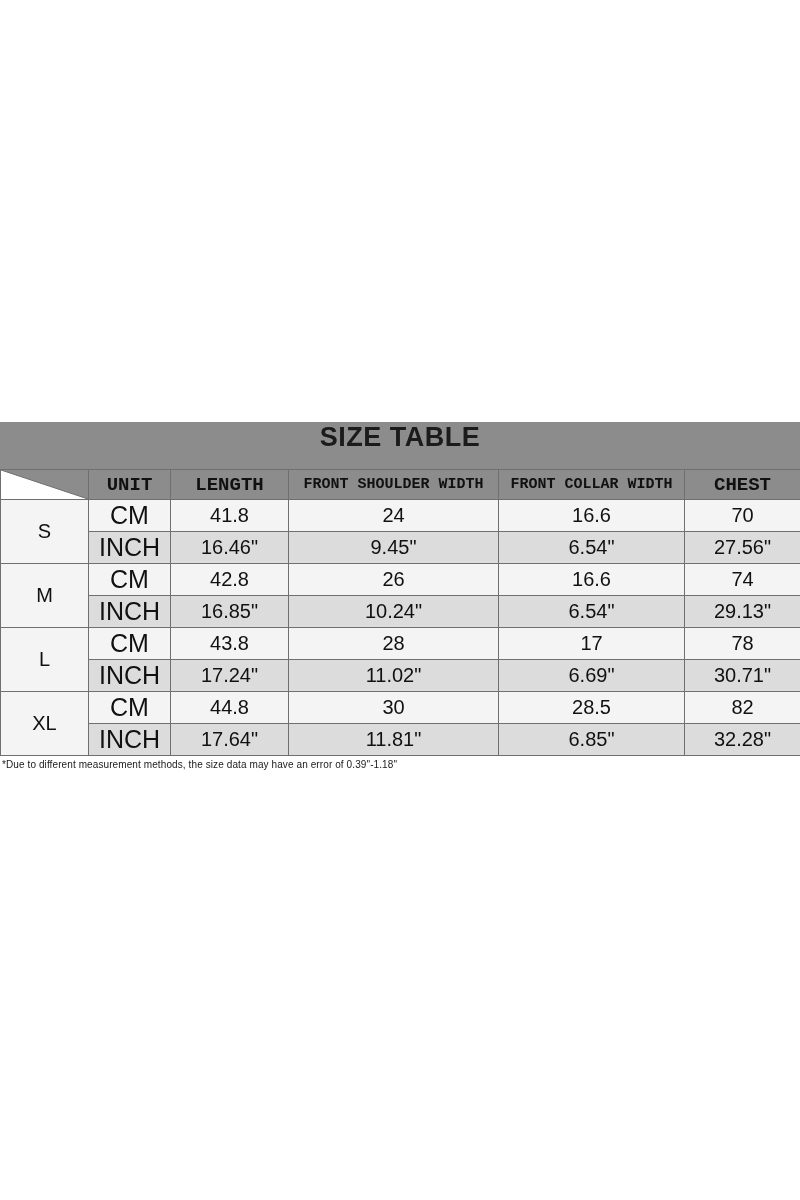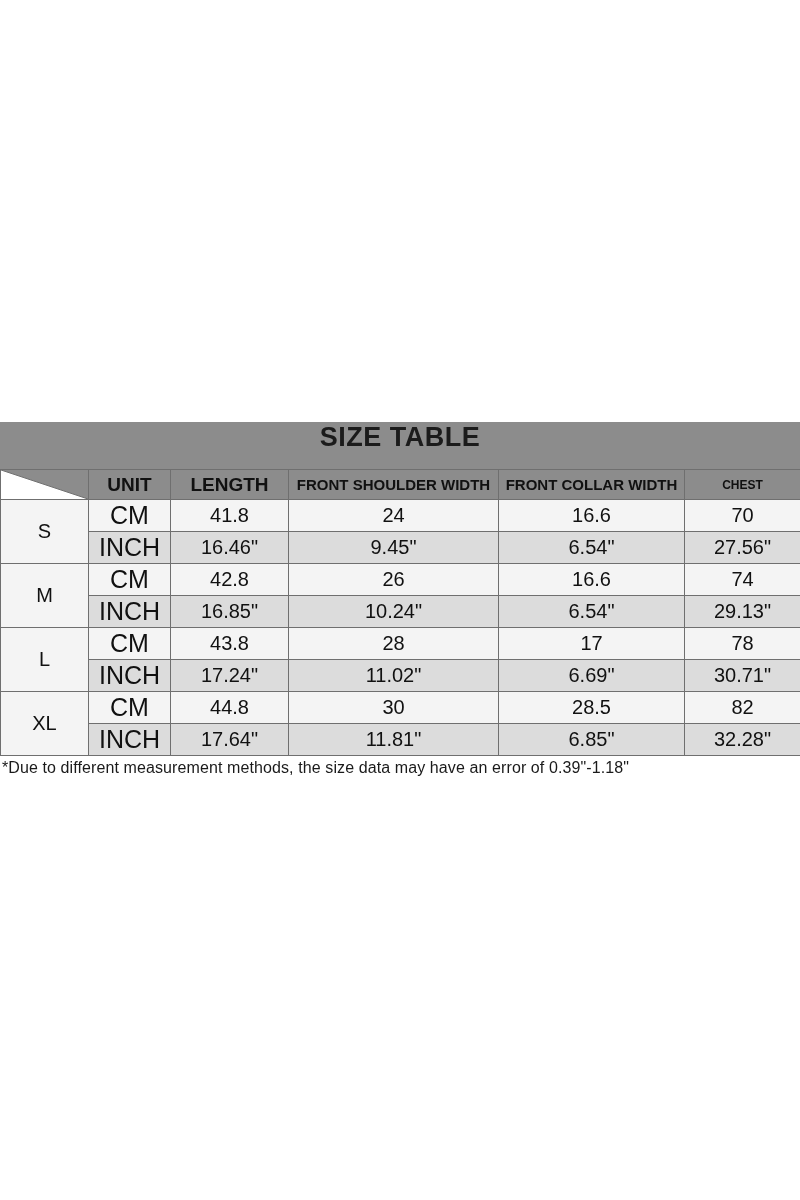--- a/index.html
+++ b/index.html
@@ -55,30 +55,31 @@
   col.c-unit   { width: 82px; }
   col.c-length { width: 118px; }
   col.c-shoulder { width: 210px; }
   col.c-collar { width: 186px; }
   col.c-chest  { width: 116px; }
 
   tr.header-row td {
     background: #8c8c8c;
     font-weight: bold;
     height: 30px;
+    font-family: Liberation Mono, monospace;
   }
   tr.header-row td.hdr-unit,
   tr.header-row td.hdr-length {
     font-size: 19px;
   }
   tr.header-row td.hdr-long {
     font-size: 15px;
   }
   tr.header-row td.hdr-chest {
-    font-size: 12px;
+    font-size: 19px;
   }
   td.corner-cell {
     background: #8c8c8c;
     padding: 0;
     position: relative;
   }
   td.corner-cell .diag {
     position: absolute;
     inset: 0;
     overflow: hidden;
@@ -99,21 +100,21 @@
     background: #dcdcdc;
     height: 21px;
     font-size: 20px;
   }
   tr.cm-row td.unit-cell, tr.inch-row td.unit-cell {
     font-size: 25px;
     margin-top: 6px;
   }
   .footnote {
     background: #ffffff;
-    font-size: 16px;
+    font-size: 10px;
     color: #1a1a1a;
     padding: 3px 0 0 2px;
     letter-spacing: 0.1px;
     font-family: "Liberation Sans", sans-serif;
   }
 </style>
 </head>
 <body>
 
 <div id="page">

